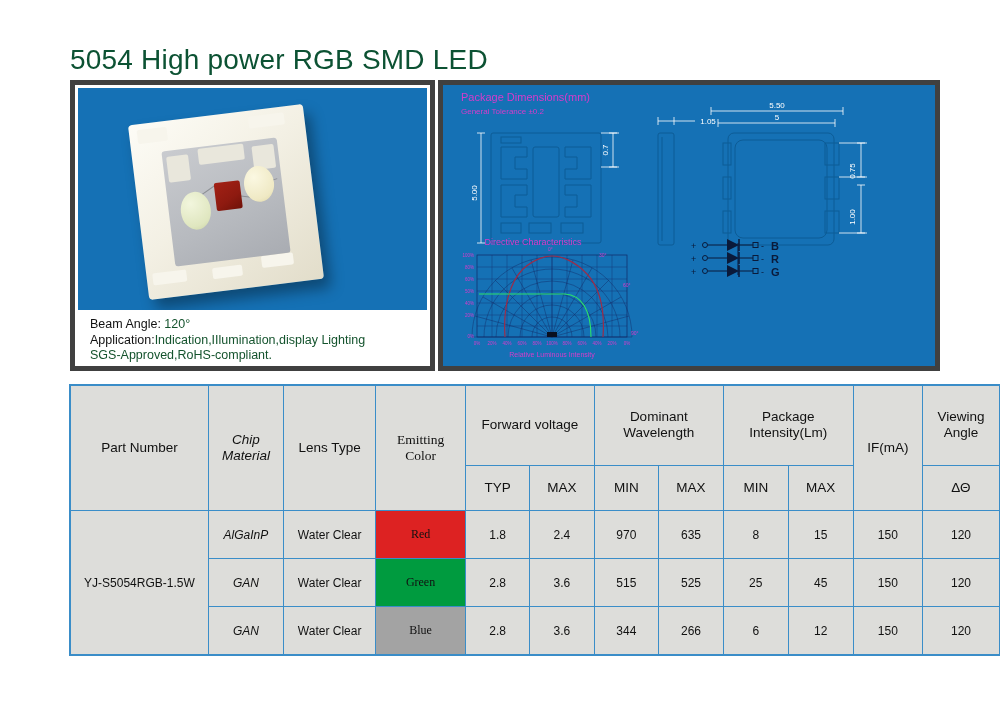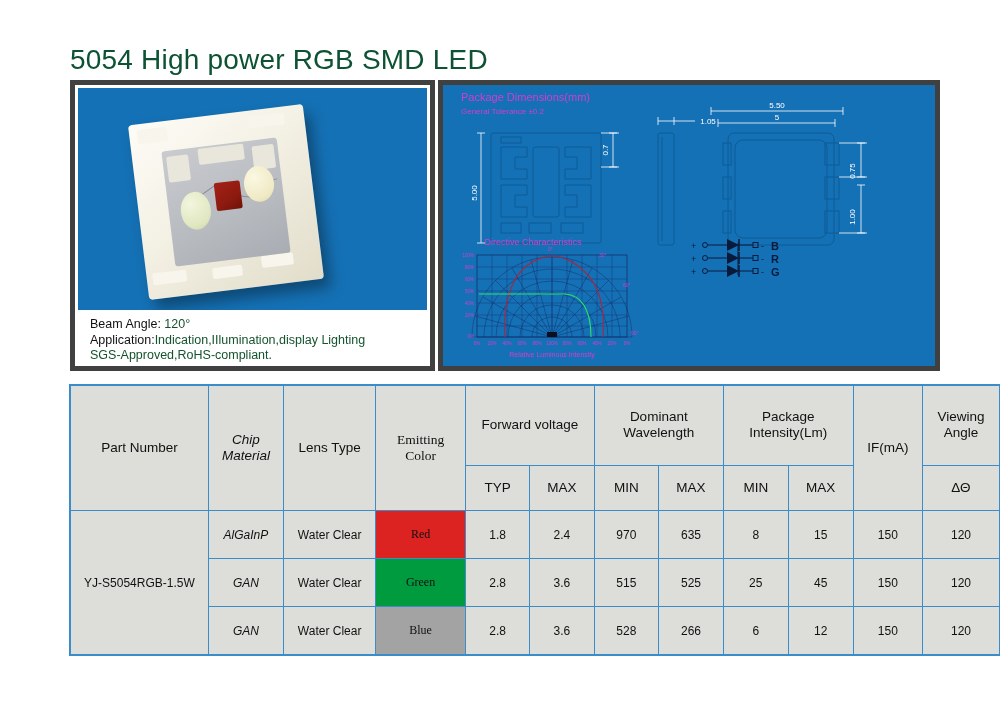--- a/index.html
+++ b/index.html
@@ -400,21 +400,21 @@
         <td class="c-num">45</td>
         <td class="c-if">150</td>
         <td class="c-va">120</td>
       </tr>
       <tr class="row-h">
         <td class="c-chip">GAN</td>
         <td class="c-lens">Water Clear</td>
         <td class="c-color colorcell" style="background: #a3a3a3;">Blue</td>
         <td class="c-num">2.8</td>
         <td class="c-num">3.6</td>
-        <td class="c-num">528</td>
+        <td class="c-num">344</td>
         <td class="c-num">266</td>
         <td class="c-num">6</td>
         <td class="c-num">12</td>
         <td class="c-if">150</td>
         <td class="c-va">120</td>
       </tr>
     </tbody>
 </table>
 
 </body></html>

